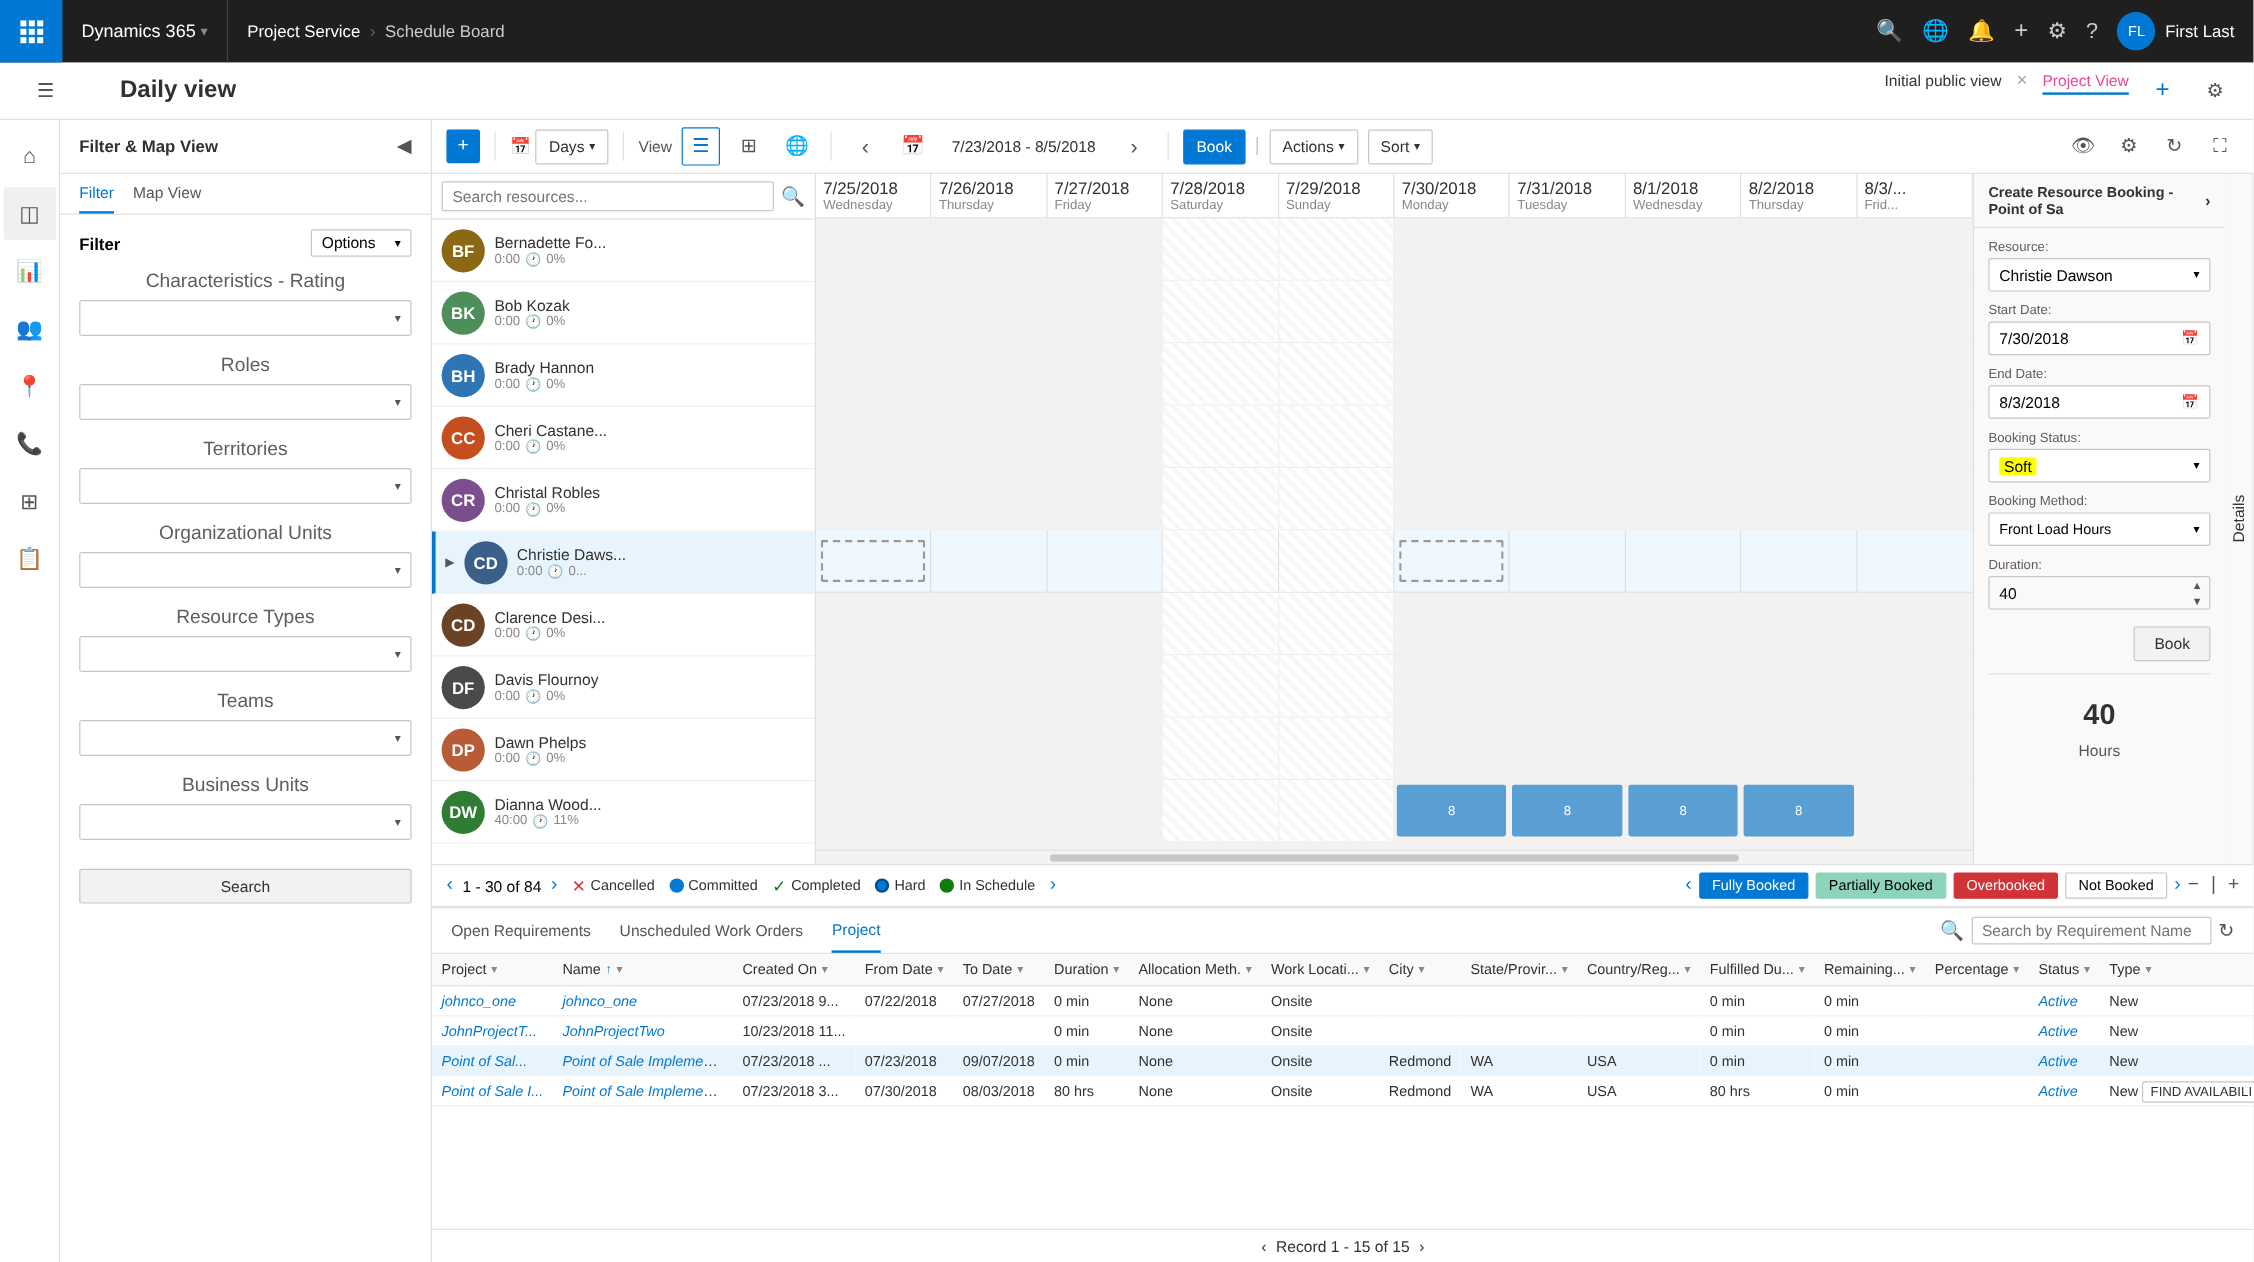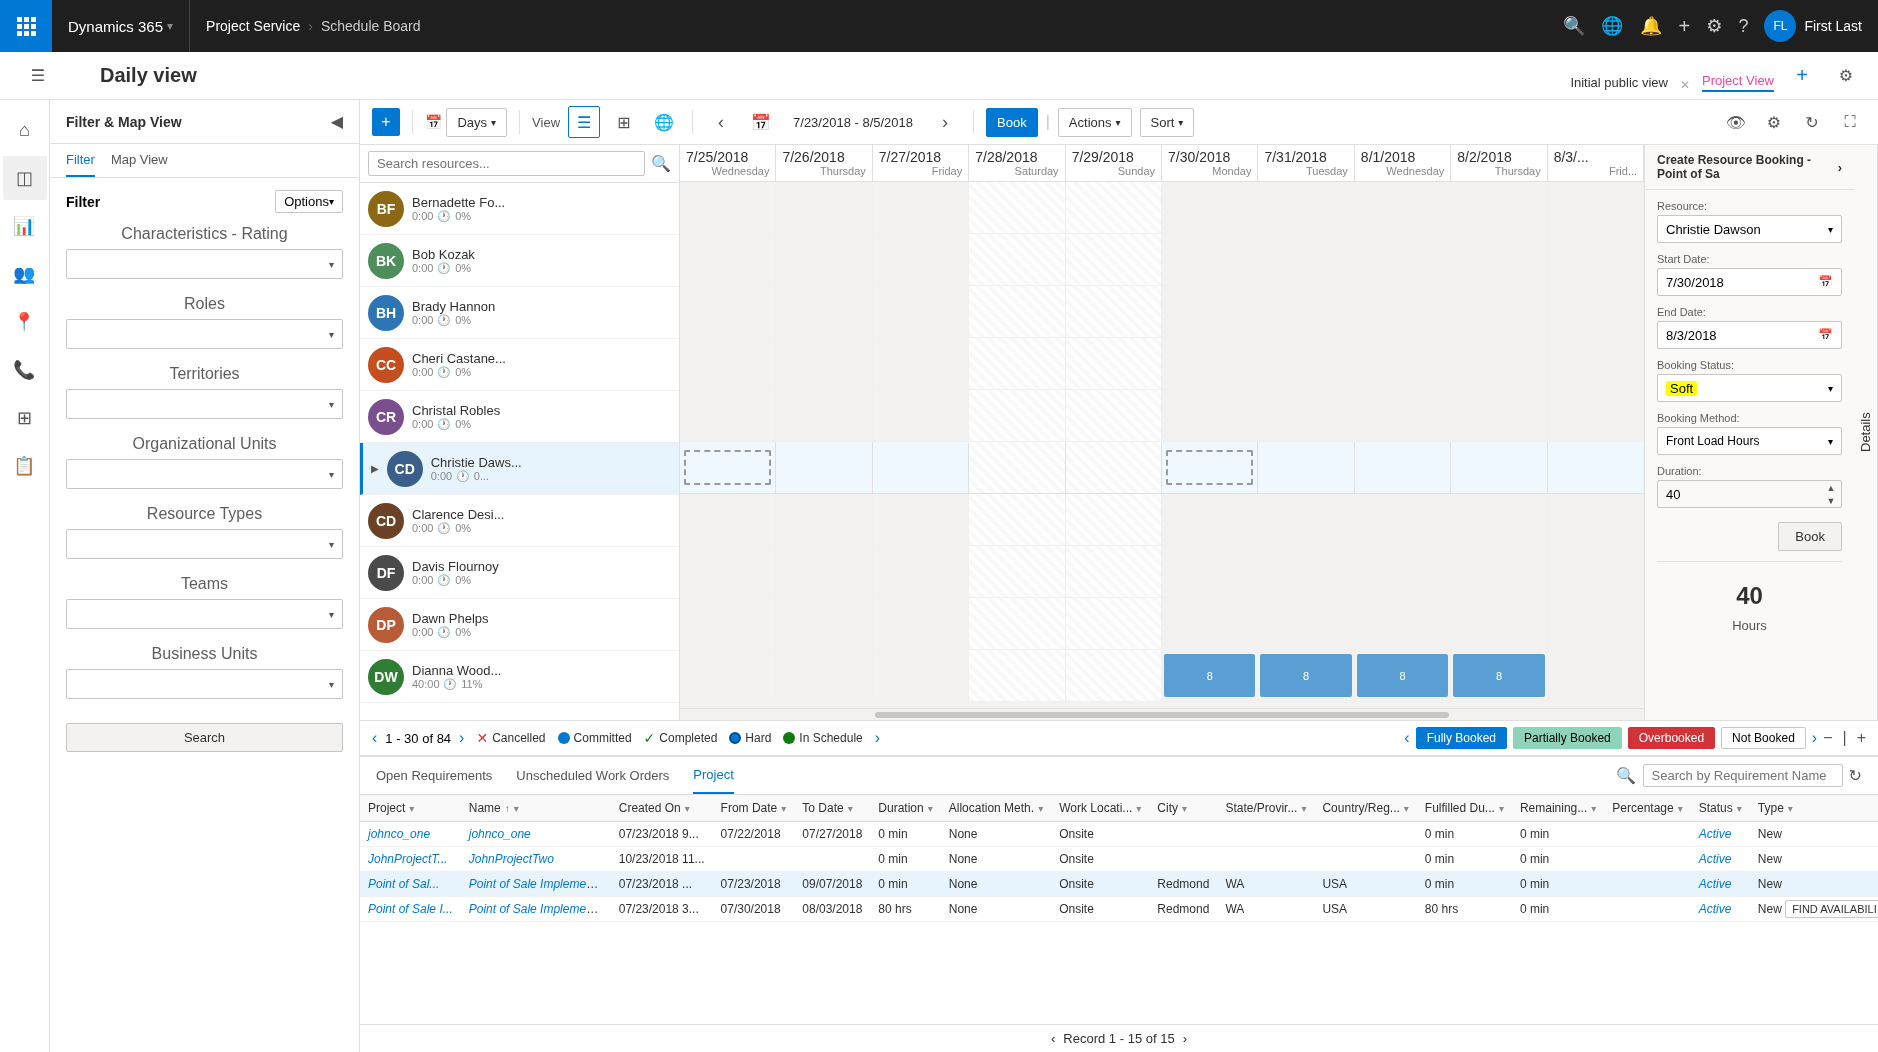--- a/index.html
+++ b/index.html
@@ -23,21 +23,21 @@
     .top-nav-actions .icon-btn { color: #ccc; font-size: 18px; cursor: pointer; }
     .top-nav-user { color: #fff; font-size: 14px; display: flex; align-items: center; gap: 8px; }
     .top-nav-avatar { width: 32px; height: 32px; border-radius: 50%; background: #0078d4; display: flex; align-items: center; justify-content: center; color: #fff; font-size: 12px; }
 
     
     .secondary-nav {
       display: flex; align-items: center; height: 48px; background: #fff;
       border-bottom: 1px solid #e0e0e0; padding: 0 16px; gap: 8px;
     }
     .daily-view-title { font-size: 20px; font-weight: 600; color: #323130; margin-left: 32px; }
-    .secondary-nav-right { margin-left: auto; display: flex; align-items: flex-end; gap: 12px; }
+    .secondary-nav-right { margin-left: auto; display: flex; align-items: flex-start; gap: 12px; }
     .view-label { font-size: 13px; color: #ec4899; border-bottom: 2px solid #0078d4; padding-bottom: 2px; cursor: pointer; }
     .view-label.inactive { color: #333; border-bottom: none; }
     .nav-icon-btn { width: 32px; height: 32px; display: flex; align-items: center; justify-content: center; cursor: pointer; color: #555; font-size: 16px; border-radius: 2px; }
 
     
     .main-layout { display: flex; height: calc(1052px - 100px); }
 
     
     .sidebar-icons {
       width: 50px; background: #fff; border-right: 1px solid #e0e0e0;
@@ -108,21 +108,21 @@
     .resource-info { flex: 1; min-width: 0; }
     .resource-name { font-size: 13px; color: #323130; white-space: nowrap; overflow: hidden; text-overflow: ellipsis; }
     .resource-meta { font-size: 11px; color: #888; display: flex; align-items: center; gap: 4px; }
     .resource-collapse { color: #555; font-size: 10px; cursor: pointer; }
 
     
     .calendar-area { flex: 1; overflow: hidden; display: flex; flex-direction: column; }
     .date-headers { display: grid; grid-template-columns: repeat(9, 1fr); border-bottom: 1px solid #e0e0e0; background: #fff; }
     .date-header { padding: 4px 8px; border-right: 1px solid #e0e0e0; font-size: 12px; color: #323130; }
     .date-header .date-num { font-size: 14px; font-weight: 500; }
-    .date-header .day-name { font-size: 11px; color: #888; text-align: right; }
+    .date-header .day-name { font-size: 11px; color: #888; }
     .calendar-rows { flex: 1; overflow-y: auto; }
     .calendar-row { display: grid; grid-template-columns: repeat(9, 1fr); height: 52px; border-bottom: 1px solid #f0f0f0; }
     .calendar-cell { border-right: 1px solid #f0f0f0; position: relative; }
     .booking-placeholder { position: absolute; inset: 8px 4px; border: 2px dashed #999; border-radius: 2px; }
     .booking-block { position: absolute; inset: 4px 2px; background: #8bb8e8; border-radius: 2px; display: flex; align-items: center; justify-content: center; font-size: 11px; color: #fff; font-weight: 500; }
     .hatched-cell { background: repeating-linear-gradient(45deg, #f8f8f8, #f8f8f8 4px, #fff 4px, #fff 8px); }
 
     
     .right-panel {
       width: 210px; background: #faf9f8; border-left: 1px solid #e0e0e0;
@@ -263,21 +263,21 @@
       <span class="filter-panel-title">Filter &amp; Map View</span>
       <span class="filter-panel-collapse">◀</span>
     </div>
     <div class="filter-tabs">
       <span class="filter-tab active">Filter</span>
       <span class="filter-tab">Map View</span>
     </div>
     <div class="filter-body">
       <div style="display:flex;align-items:center;justify-content:space-between;margin-bottom:12px;">
         <span style="font-size:14px;font-weight:600;">Filter</span>
-        <div style="display:flex;align-items:center;gap:0;border:1px solid #c8c6c4;border-radius:2px;padding:3px 8px;cursor:pointer;font-size:13px;">
+        <div style="display:flex;align-items:center;gap:16px;border:1px solid #c8c6c4;border-radius:2px;padding:3px 8px;cursor:pointer;font-size:13px;">
           <span>Options</span>
           <span style="font-size:10px;">▾</span>
         </div>
       </div>
       <div class="filter-section">
         <div class="filter-label">Characteristics - Rating</div>
         <div class="filter-dropdown">
           <span></span>
           <span class="filter-dropdown-arrow">▾</span>
         </div>

